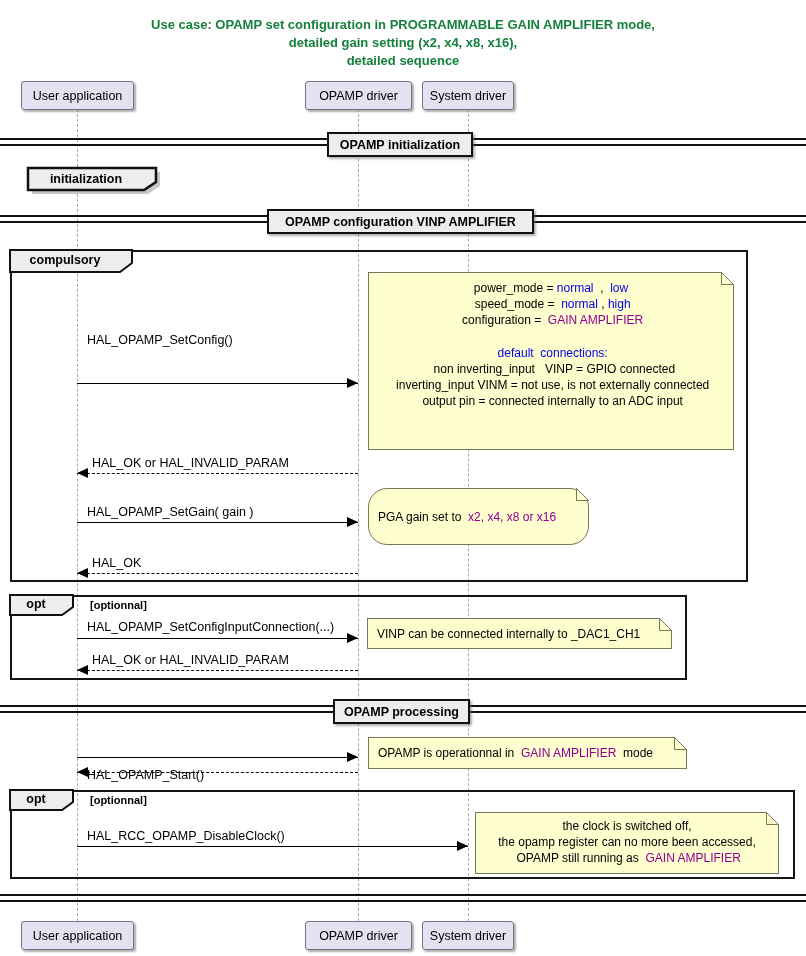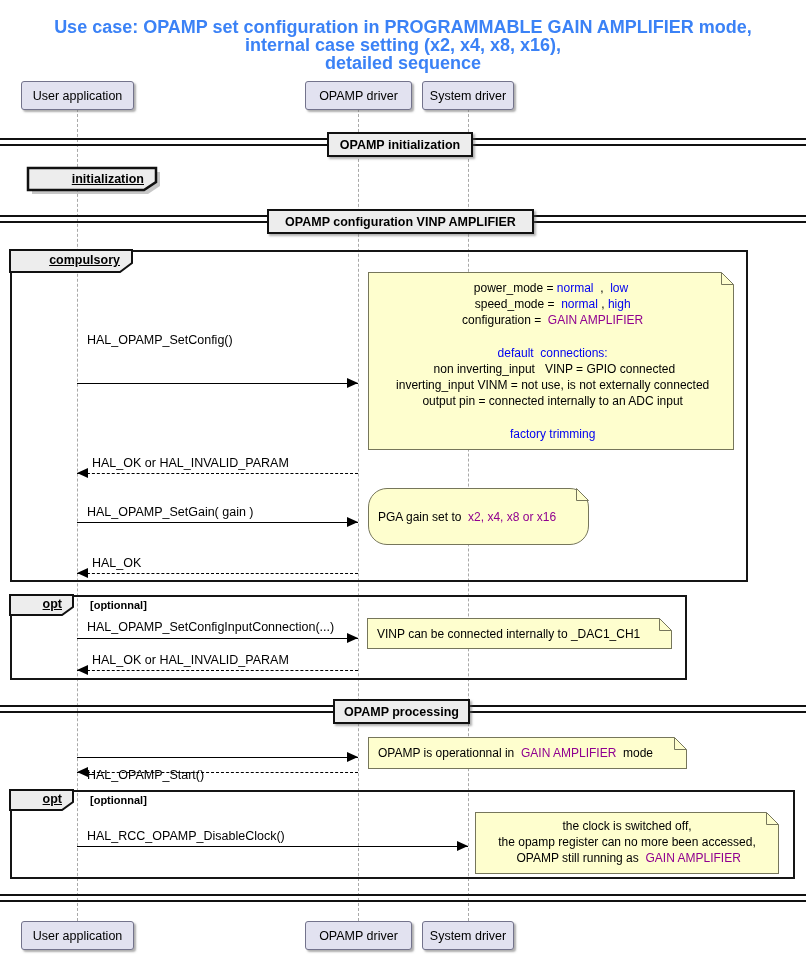--- a/index.html
+++ b/index.html
@@ -1,36 +1,36 @@
 <!DOCTYPE html>
 <html><head>
 <meta charset="utf-8">
 <style>
   html,body{margin:0;padding:0;background:#fff;}
   .canvas{position:relative;width:806px;height:956px;background:#ffffff;
           font-family:"Liberation Sans", sans-serif;color:#000;overflow:hidden;}
 
   .title-line{position:absolute;left:0;width:806px;text-align:center;
-              font-weight:bold;font-size:18px;color:#3b82f6;}
+              font-weight:bold;font-size:13px;color:#15803d;}
 
   .lifeline{position:absolute;top:109px;height:812px;width:0;
             border-left:1px dashed #A9A9A9;z-index:1;}
 
   .participant{position:absolute;height:27px;background:#E2E2F0;border:1px solid #73738C;
                border-radius:3px;display:flex;align-items:center;justify-content:center;
                font-size:12.5px;z-index:4;box-shadow:2px 2px 2px rgba(110,110,110,.55);}
 
   .divline{position:absolute;left:0;width:806px;height:2px;background:#111;z-index:2;}
   .divbox{position:absolute;height:21px;background:#EDEDED;border:2px solid #111;
           display:flex;align-items:center;justify-content:center;font-weight:bold;
           font-size:12.5px;z-index:3;box-shadow:2px 2px 2px rgba(100,100,100,.5);}
 
   .group{position:absolute;border:2px solid #151515;z-index:3;}
   .gtab{position:absolute;z-index:4;}
-  .gtab-label{position:absolute;font-weight:bold;font-size:12.5px;z-index:5;text-align:right;text-decoration:underline;}
+  .gtab-label{position:absolute;font-weight:bold;font-size:12.5px;z-index:5;text-align:center;}
   .gcond{position:absolute;font-weight:bold;font-size:11px;z-index:5;white-space:pre;}
 
   .mlabel{position:absolute;font-size:12.5px;white-space:pre;z-index:5;}
   .mline{position:absolute;height:0;border-top:1.5px solid #000;z-index:4;}
   .mline.dashed{border-top:1px dashed #000;}
   .mhead-r{position:absolute;width:0;height:0;border-top:5px solid transparent;
            border-bottom:5px solid transparent;border-left:11px solid #000;z-index:4;}
   .mhead-l{position:absolute;width:0;height:0;border-top:5px solid transparent;
            border-bottom:5px solid transparent;border-right:11px solid #000;z-index:4;}
 
@@ -46,21 +46,21 @@
                box-sizing:border-box;white-space:pre;}
   .t-blue{color:#0000F0;}
   .t-purple{color:#900090;}
 </style>
 </head>
 <body>
 
 <div class="canvas">
 
   <div class="title-line" style="top:17px;">Use case: OPAMP set configuration in PROGRAMMABLE GAIN AMPLIFIER mode,</div>
-  <div class="title-line" style="top:35px;">internal case setting (x2, x4, x8, x16),</div>
+  <div class="title-line" style="top:35px;">detailed gain setting (x2, x4, x8, x16),</div>
   <div class="title-line" style="top:53px;">detailed sequence</div>
 
   <div class="lifeline" style="left:77px;"></div>
   <div class="lifeline" style="left:358px;"></div>
   <div class="lifeline" style="left:468px;"></div>
 
   <div class="participant" style="left:21px;top:81px;width:111px;">
       <span>User application</span>
     </div>
   <div class="participant" style="left:305px;top:81px;width:105px;">
@@ -106,21 +106,20 @@
     <div class="note-pad">
       <div class="nline"><span>power_mode = </span><span class="t-blue">normal</span><span>  ,  </span><span class="t-blue">low</span></div>
       <div class="nline"><span> speed_mode = </span><span class="t-blue"> normal</span><span> , </span><span class="t-blue">high</span></div>
       <div class="nline"><span> configuration = </span><span class="t-purple"> GAIN AMPLIFIER</span></div>
       <div class="nline"></div>
       <div class="nline t-blue"> default  connections:</div>
       <div class="nline">  non inverting_input   VINP = GPIO connected</div>
       <div class="nline"> inverting_input VINM = not use, is not externally connected</div>
       <div class="nline"> output pin = connected internally to an ADC input</div>
       <div class="nline"></div>
-      <div class="nline t-blue"> factory trimming</div>
     </div>
   </div>
 
   <div class="mlabel" style="left:92px;top:456px;">HAL_OK or HAL_INVALID_PARAM</div>
   <div class="mline dashed" style="left:77px;top:473px;width:281px;"></div>
   <div class="mhead-l" style="left:77px;top:468px;"></div>
 
   <div class="mlabel" style="left:87px;top:505px;">HAL_OPAMP_SetGain( gain )</div>
   <div class="mline" style="left:77px;top:522px;width:281px;"></div>
   <div class="mhead-r" style="left:347px;top:517px;"></div>

